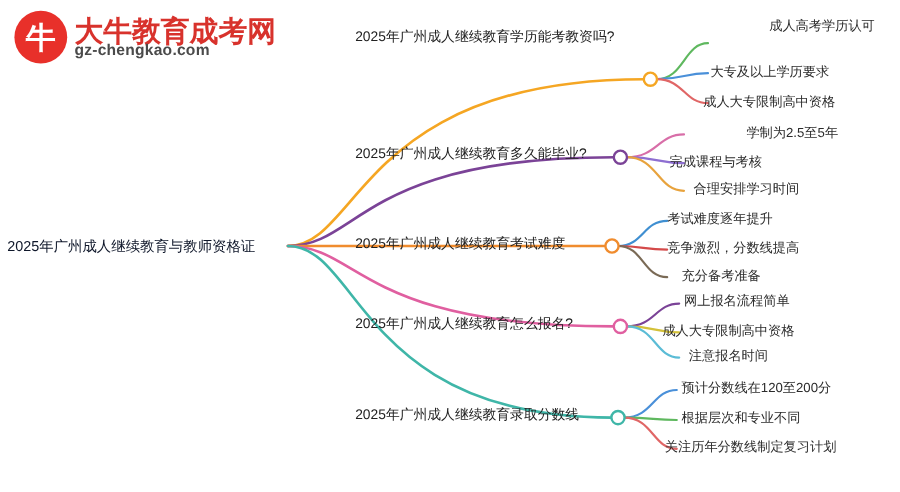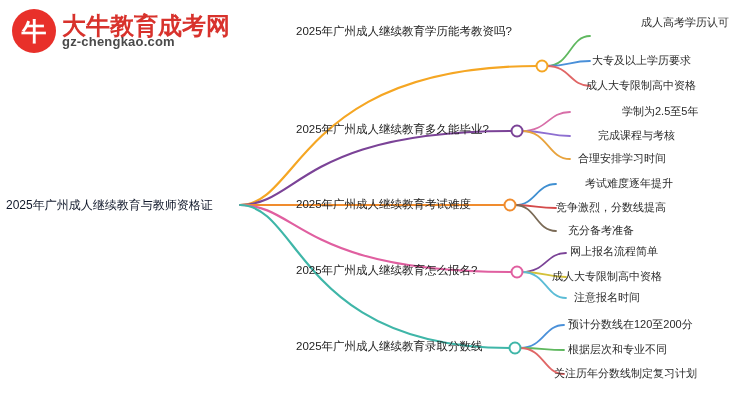--- a/index.html
+++ b/index.html
@@ -136,24 +136,24 @@
   <div class="lbl branch-lbl" style="left:296px;top:122px;">2025年广州成人继续教育多久能毕业?</div>
   <div class="lbl branch-lbl" style="left:296px;top:197px;">2025年广州成人继续教育考试难度</div>
   <div class="lbl branch-lbl" style="left:296px;top:263px;">2025年广州成人继续教育怎么报名?</div>
   <div class="lbl branch-lbl" style="left:296px;top:339px;">2025年广州成人继续教育录取分数线</div>
 
   <div class="lbl leaf-lbl" style="left:600px;top:15px;margin-left:41px;">成人高考学历认可</div>
   <div class="lbl leaf-lbl" style="left:592px;top:53px;text-align:right;">大专及以上学历要求</div>
   <div class="lbl leaf-lbl" style="left:586px;top:78px;">成人大专限制高中资格</div>
 
   <div class="lbl leaf-lbl" style="left:622px;top:104px;">学制为2.5至5年</div>
-  <div class="lbl leaf-lbl" style="left:598px;top:128px;">完成课程与考核</div>
+  <div class="lbl leaf-lbl" style="left:558px;top:128px;">完成课程与考核</div>
   <div class="lbl leaf-lbl" style="left:578px;top:151px;text-align:center;">合理安排学习时间</div>
 
-  <div class="lbl leaf-lbl" style="left:556px;top:176px;margin-left:29px;">考试难度逐年提升</div>
+  <div class="lbl leaf-lbl" style="left:556px;top:176px;">考试难度逐年提升</div>
   <div class="lbl leaf-lbl" style="left:556px;top:200px;">竞争激烈，分数线提高</div>
   <div class="lbl leaf-lbl" style="left:568px;top:223px;">充分备考准备</div>
 
   <div class="lbl leaf-lbl" style="left:570px;top:232px;margin-top:12px;">网上报名流程简单</div>
   <div class="lbl leaf-lbl" style="left:552px;top:269px;">成人大专限制高中资格</div>
   <div class="lbl leaf-lbl" style="left:574px;top:290px;">注意报名时间</div>
 
   <div class="lbl leaf-lbl" style="left:568px;top:317px;">预计分数线在120至200分</div>
   <div class="lbl leaf-lbl" style="left:568px;top:342px;">根据层次和专业不同</div>
   <div class="lbl leaf-lbl" style="left:554px;top:366px;">关注历年分数线制定复习计划</div>

